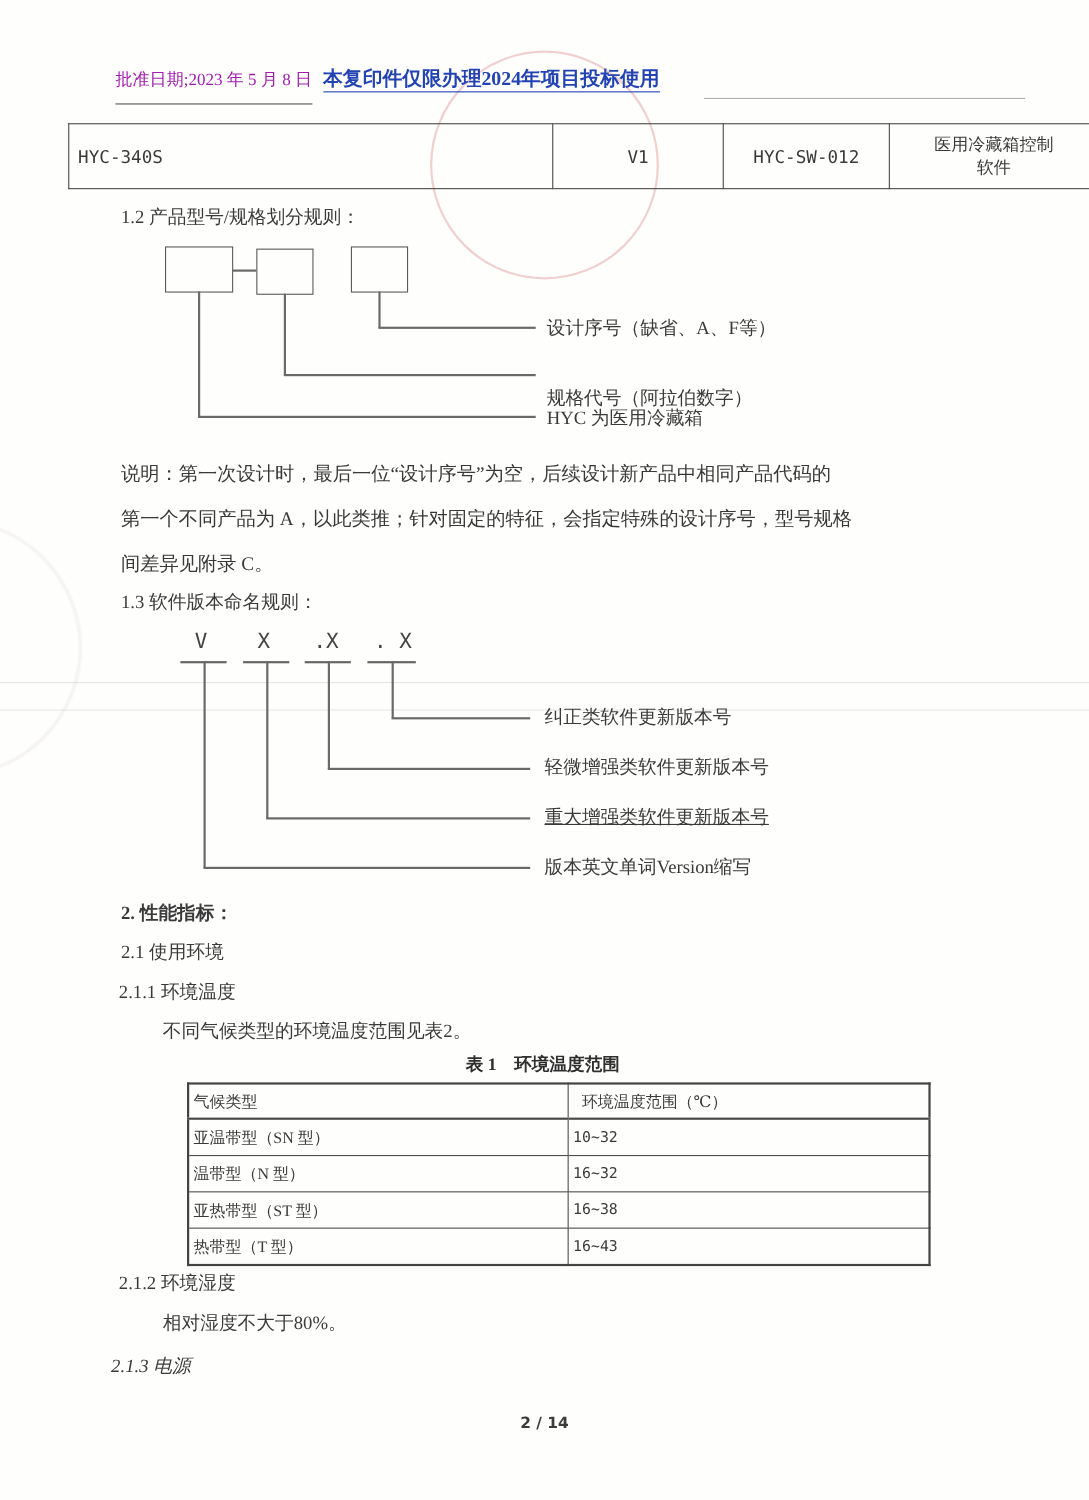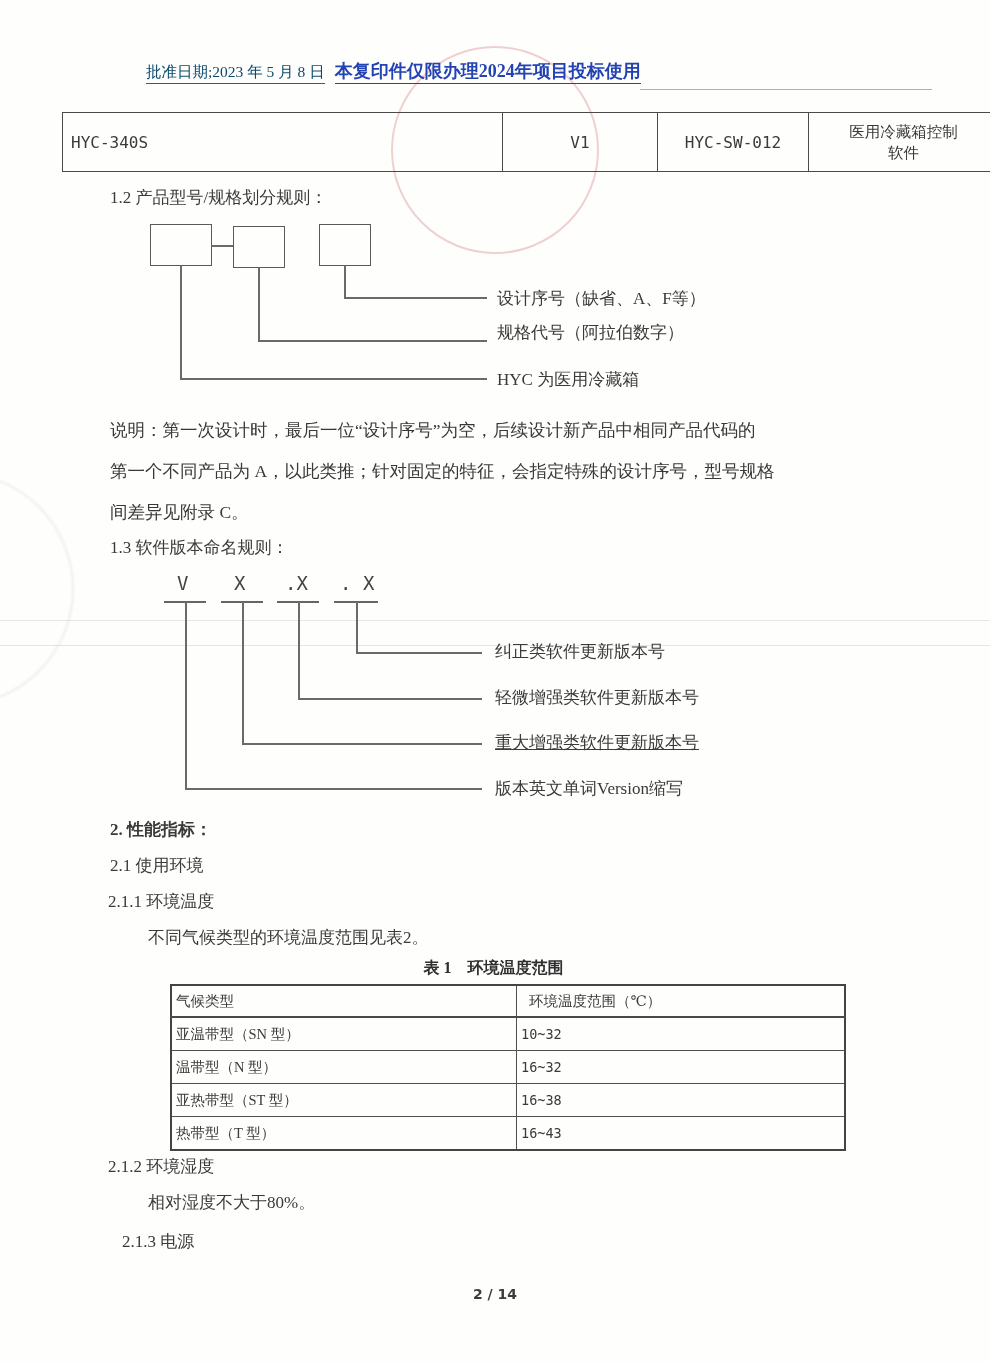--- a/index.html
+++ b/index.html
@@ -19,21 +19,21 @@
     border:2.5px solid rgba(203,88,88,0.28);
     filter:blur(0.7px);
   }
   .stamp-ghost{
     position:absolute;border-radius:50%;
     border:2px solid rgba(185,168,158,0.18);
     filter:blur(1px);
   }
   
   .approval{position:absolute;left:105px;top:59px;font-size:15.5px;white-space:nowrap;}
-  .approval .black{color:#0c4a6e;padding-bottom:3px;border-bottom:1.5px solid #555;margin-left:41px;}
+  .approval .black{color:#a21caf;padding-bottom:13px;border-bottom:1.5px solid #555;}
   .approval .blue{color:#2343b3;font-size:18px;font-weight:bold;margin-left:10px;padding-bottom:2px;border-bottom:1.5px solid #2343b3;}
   .header-rule{position:absolute;top:89px;left:640px;width:292px;height:1px;background:#b0b0ab;}
   
   .doc-table{
     position:absolute;left:62px;top:112px;width:868px;height:60px;
     border-collapse:collapse;table-layout:fixed;
     font-family:"DejaVu Sans Mono","Liberation Mono",monospace;
     font-size:16px;color:#3a3a3a;
   }
   .doc-table td{border:1.6px solid #4a4a4a;padding:2px 8px;vertical-align:middle;}
@@ -108,21 +108,21 @@
 
   <div class="vline" style="left:180px;top:265px;height:114px;"></div>
   <div class="vline" style="left:258px;top:267px;height:74px;"></div>
   <div class="vline" style="left:344px;top:265px;height:33px;"></div>
 
   <div class="hline" style="left:344px;top:297px;width:143px;"></div>
   <div class="hline" style="left:258px;top:340px;width:229px;"></div>
   <div class="hline" style="left:180px;top:378px;width:307px;"></div>
 
   <div class="diag-label" style="left:497px;top:287px;">设计序号（缺省、A、F等）</div>
-  <div class="diag-label" style="left:497px;top:321px;">规格代号（阿拉伯数字）</div>
+  <div class="diag-label" style="left:497px;top:350px;">规格代号（阿拉伯数字）</div>
   <div class="diag-label" style="left:497px;top:368px;">HYC 为医用冷藏箱</div>
 
   <div class="para" style="top:410px;">
     <div>说明：第一次设计时，最后一位“设计序号”为空，后续设计新产品中相同产品代码的</div>
     <div>第一个不同产品为 A，以此类推；针对固定的特征，会指定特殊的设计序号，型号规格</div>
     <div>间差异见附录 C。</div>
   </div>
 
   <div class="t" style="left:110px;top:536px;">1.3 软件版本命名规则：</div>
 
@@ -177,17 +177,17 @@
     </tr>
     <tr>
       <td class="c1">热带型（T 型）</td>
       <td class="c2">16~43</td>
     </tr>
   </tbody>
     </table>
 
   <div class="t" style="left:108px;top:1155px;">2.1.2 环境湿度</div>
   <div class="t" style="left:148px;top:1191px;">相对湿度不大于80%。</div>
-  <div class="t" style="left:122px;top:1230px;">2.1.3 电源</div>
+  <div class="t" style="left:101px;top:1230px;font-style:italic;">2.1.3 电源</div>
 
   <div class="page-num">2 / 14</div>
 
 </div>
 
 </body></html>

